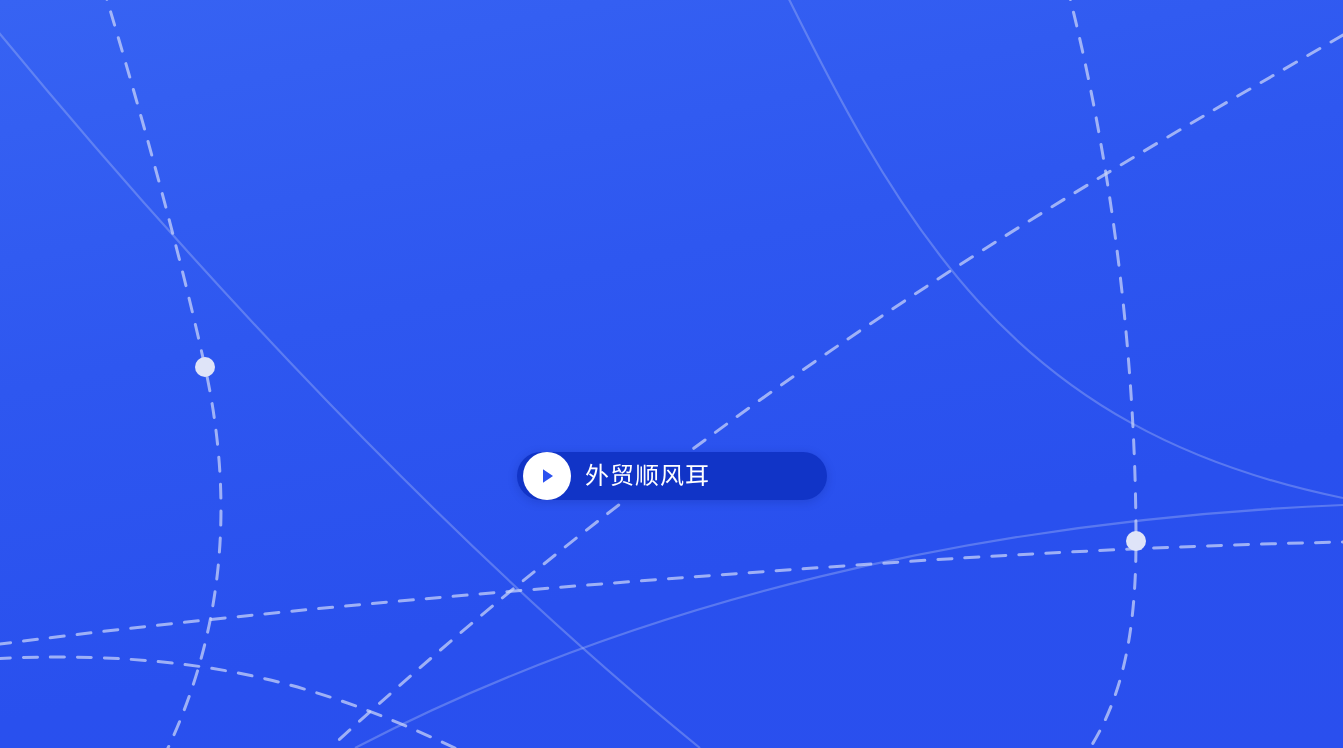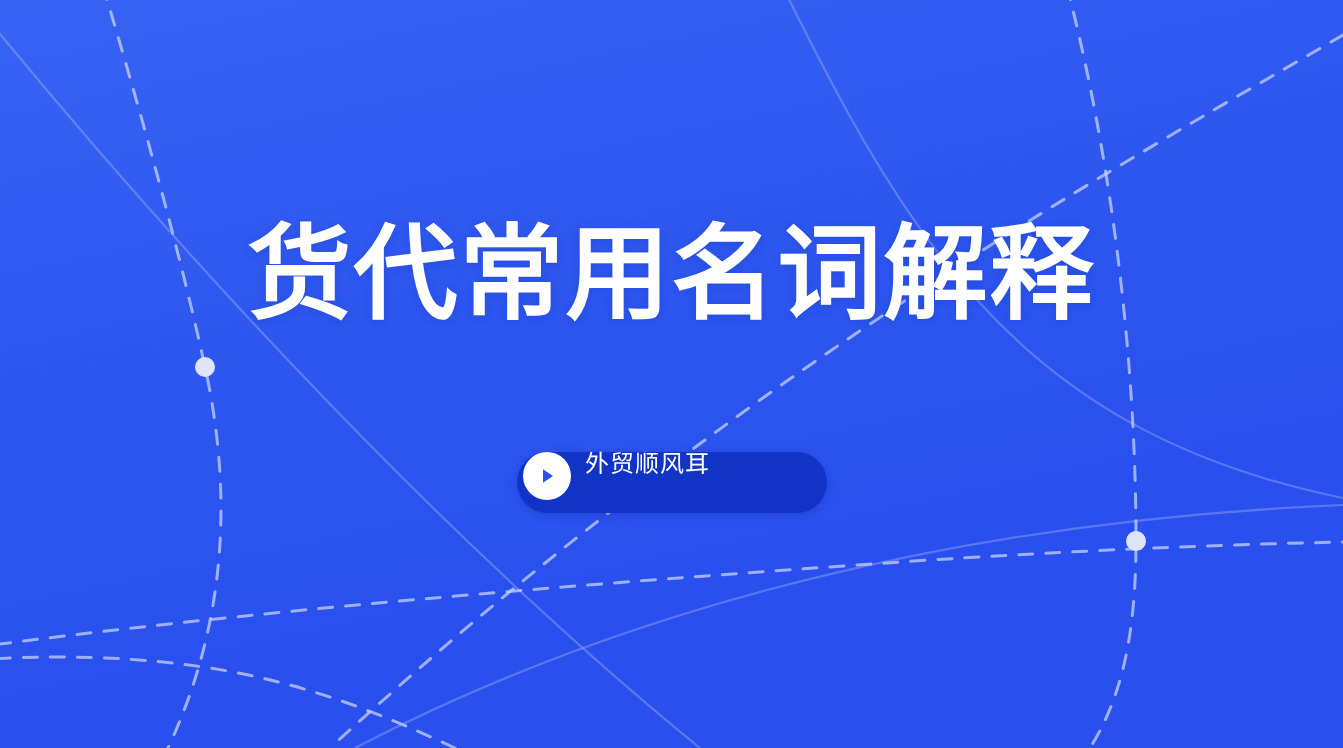--- a/index.html
+++ b/index.html
@@ -48,22 +48,22 @@
     white-space: nowrap;
     text-shadow: 0 2px 10px rgba(10, 35, 150, 0.18);
   }
 
   
   #source-pill {
     position: absolute;
     left: 517px;
     top: 452px;
     display: flex;
-    align-items: flex-start;
-    height: 61px;
+    align-items: center;
+    height: 48px;
     width: 310px;
     box-sizing: border-box;
     padding: 0 14px 0 6px;
     border-radius: 32px;
     background: #1134c7;
     box-shadow: 0 2px 10px rgba(8, 28, 120, 0.22);
   }
   #play-badge {
     flex: 0 0 auto;
     width: 48px;
@@ -103,23 +103,20 @@
       <path d="M 1060 -40 C 1112 150 1136 360 1136 541 C 1136 640 1120 700 1090 748"></path>
       <path d="M 1343 35 C 1180 130 1000 230 760 400 C 600 515 470 620 330 748"></path>
       <path d="M -30 648 C 240 612 560 585 930 560 C 1120 548 1250 544 1343 542"></path>
       <path d="M 455 748 C 330 690 210 645 -30 660"></path>
     </g>
 
     <circle cx="205" cy="367" r="10" fill="#dfe4f8"></circle>
     <circle cx="1136" cy="541" r="10" fill="#dfe4f8"></circle>
   </svg>
 
-  <div id="title-block">
-    <h1 id="slide-title">货代常用名词解释</h1>
-  </div>
 
   <div id="source-pill">
     <span id="play-badge">
       <svg width="22" height="22" viewBox="0 0 22 22" aria-hidden="true">
         <path d="M7 4.2 L17 11 L7 17.8 Z" fill="#2b51ef"></path>
       </svg>
     </span>
     <span id="source-label">外贸顺风耳</span>
   </div>
 

